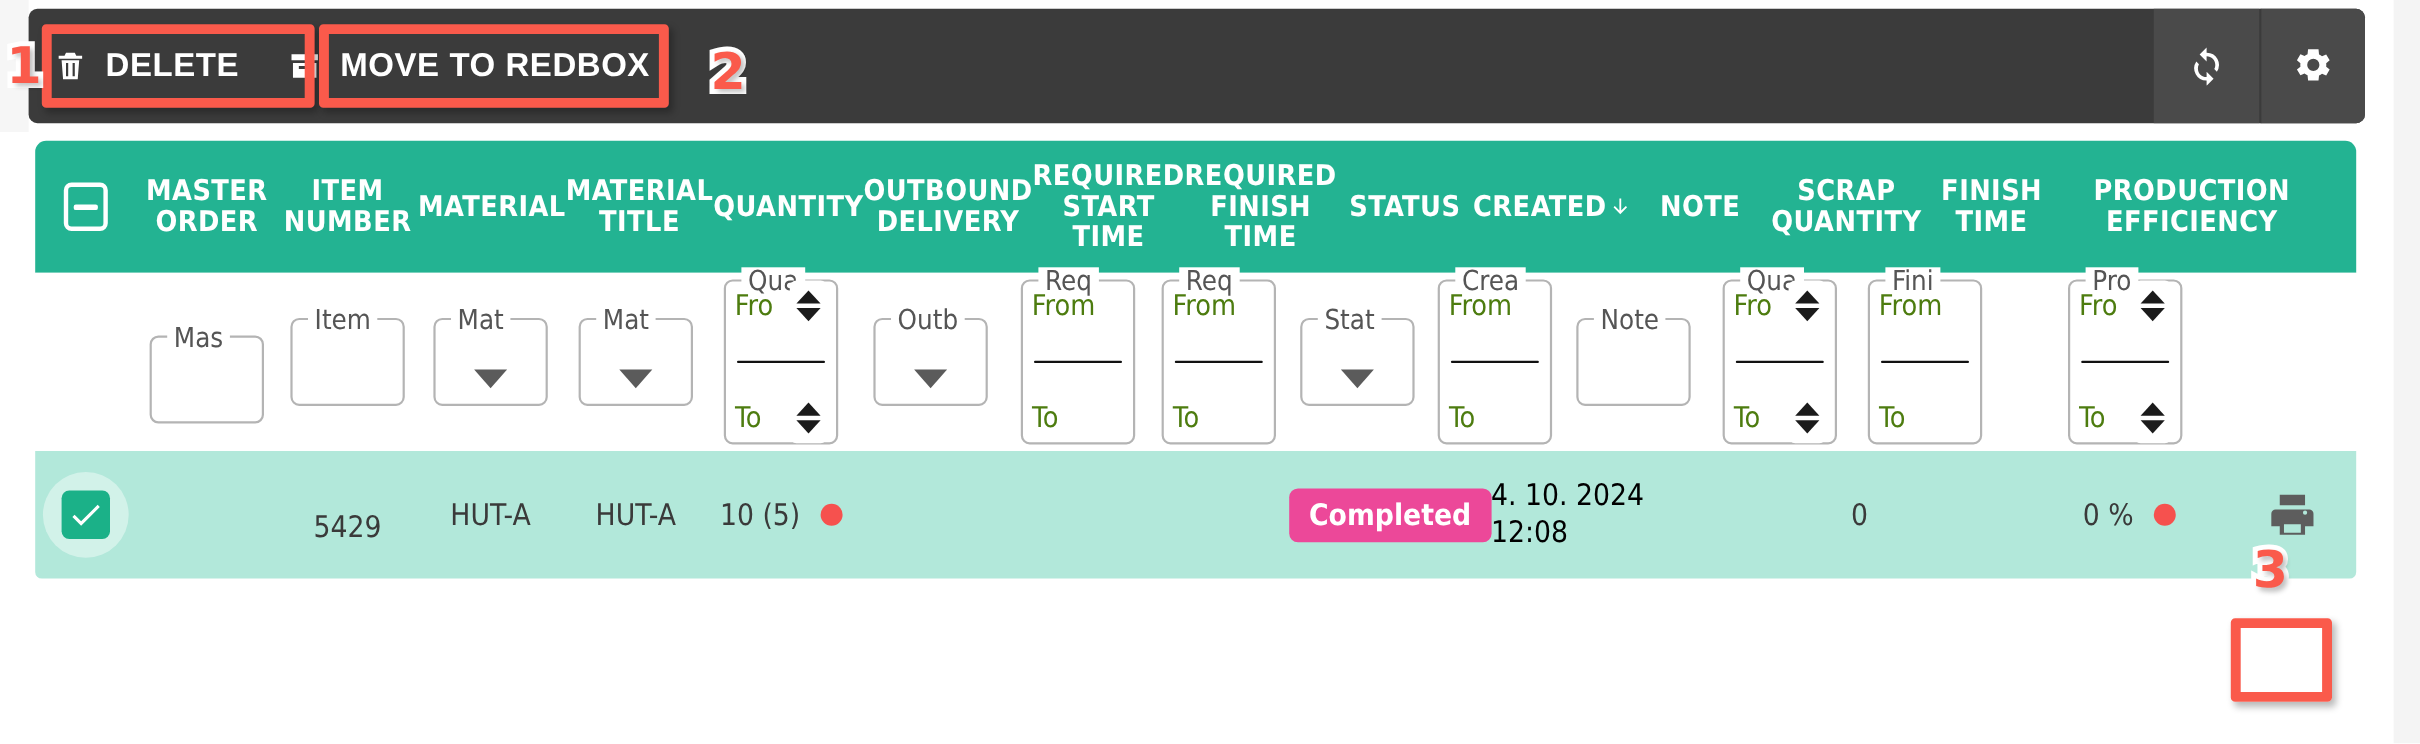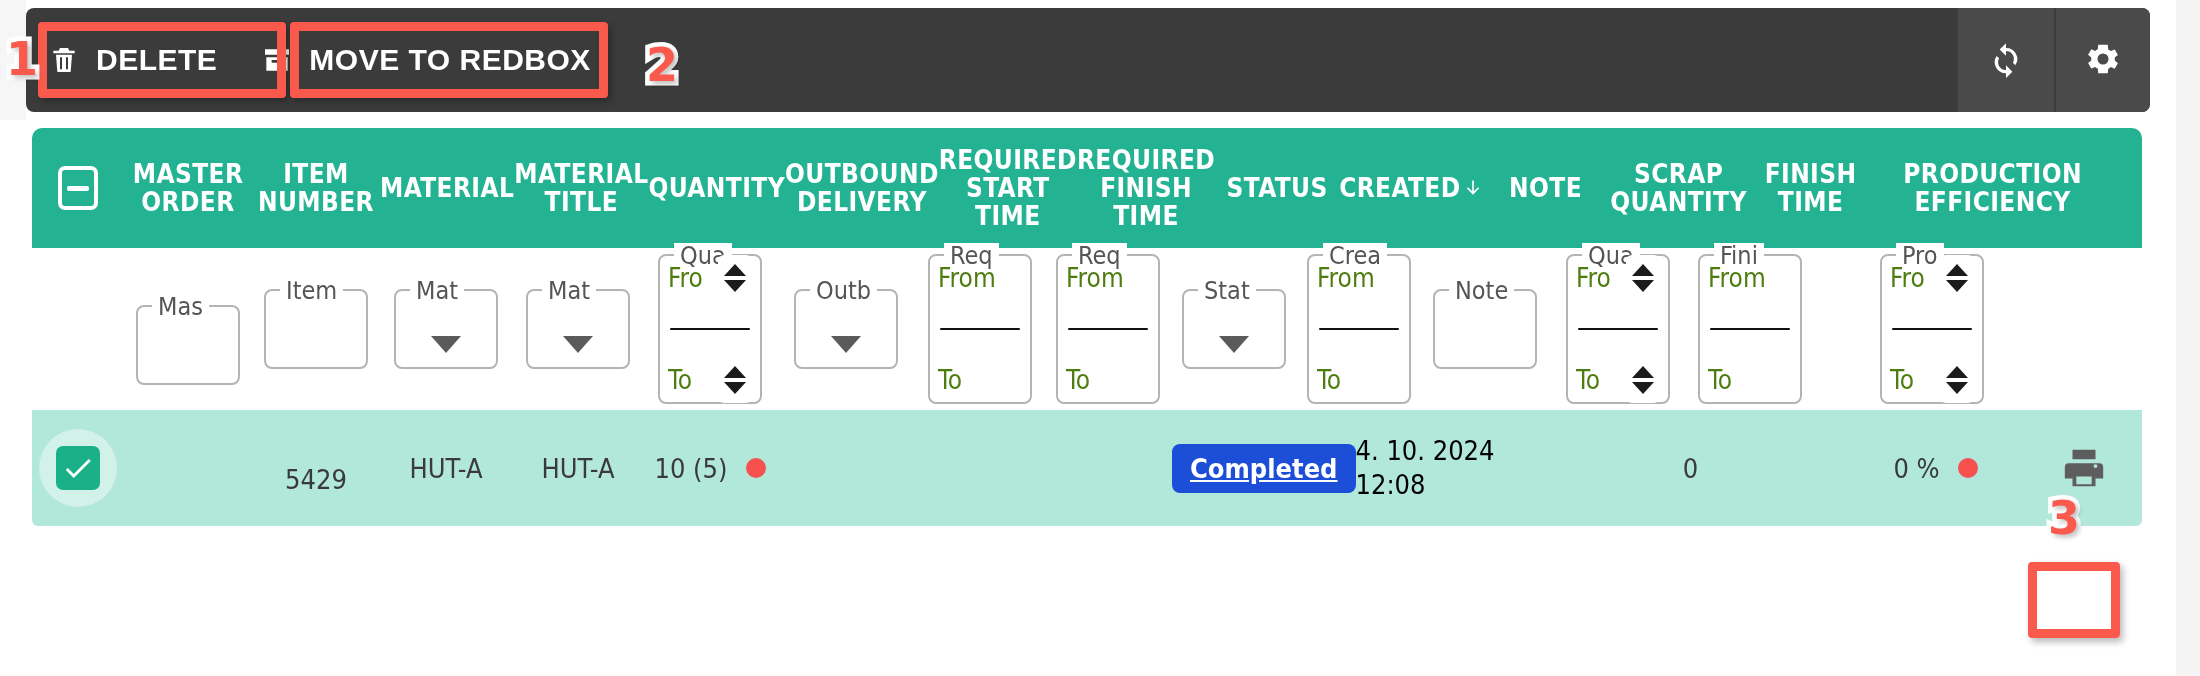--- a/index.html
+++ b/index.html
@@ -489,21 +489,21 @@
         <div class="dcell" style="flex: 0 0 132px;">
           <div class="qty-wrap">
             <span>10 (5)</span>
             <span class="dot" style="background: rgb(246, 81, 78);"></span>
           </div>
         </div>
         <div class="dcell" style="flex: 0 0 140px;"></div>
         <div class="dcell" style="flex: 0 0 128px;"></div>
         <div class="dcell" style="flex: 0 0 128px;"></div>
         <div class="dcell" style="flex: 0 0 124px;">
-          <span class="chip" style="background: #1d4ed8; text-decoration: underline;">Completed</span>
+          <span class="chip" style="background: #ec4899;">Completed</span>
         </div>
         <div class="dcell" style="flex: 0 0 126px;">
           <div class="created"><span>4. 10. 2024</span><br><span>12:08</span></div>
         </div>
         <div class="dcell" style="flex: 0 0 126px;"></div>
         <div class="dcell" style="flex: 0 0 140px;">
           <span>0</span>
         </div>
         <div class="dcell" style="flex: 0 0 124px;"></div>
         <div class="dcell" style="flex: 0 0 240px;">

